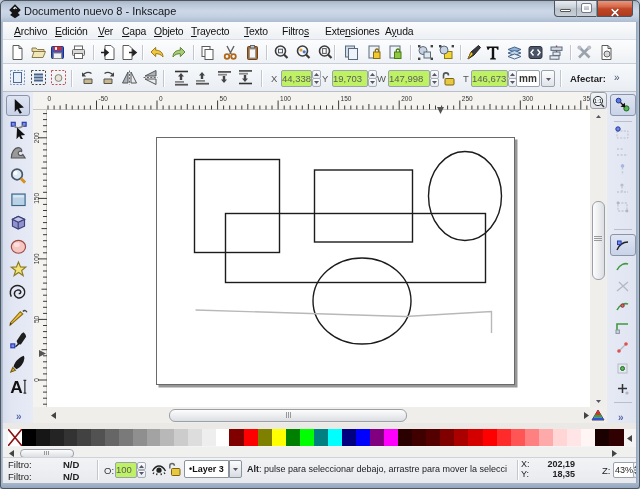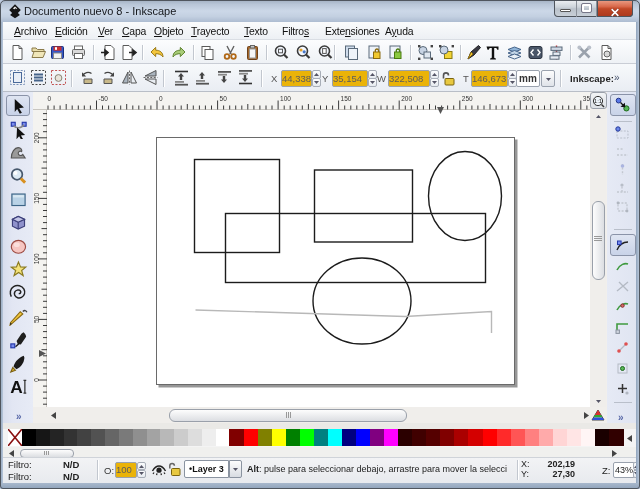--- a/index.html
+++ b/index.html
@@ -1,17 +1,17 @@
 <!DOCTYPE html>
 <html><head><meta charset="utf-8"><style>
 *{margin:0;padding:0;box-sizing:border-box}
 body{width:640px;height:489px;font-family:"Liberation Sans",sans-serif;overflow:hidden;position:relative;background:#bdcade}
 .abs{position:absolute}
 .sep1{position:absolute;width:1px;background:#c2c7cf;box-shadow:1px 0 0 #fff}
-.spin{position:absolute;background:#eab308;border:1px solid #9aa2ae;border-radius:2px;color:#5c5c5c;font-size:9.5px;text-align:right;line-height:15px;padding-right:10px}
+.spin{position:absolute;background:#bef264;border:1px solid #9aa2ae;border-radius:2px;color:#5c5c5c;font-size:9.5px;text-align:right;line-height:15px;padding-right:10px}
 .spinbtn{position:absolute;width:9px;background:linear-gradient(#fcfdfe,#e6eaef);border:1px solid #a8aeb8;border-radius:2px;font-size:4.5px;color:#667;text-align:center;line-height:3.5px}
 .lbl{position:absolute;font-size:9.5px;color:#555}
 </style></head><body>
 <div class="abs" style="left:0;top:0;width:640px;height:489px;border:1px solid #50565e;border-radius:5px 5px 3px 3px;z-index:60;pointer-events:none"></div>
 <div class="abs" style="left:0;top:0;width:640px;height:22px;background:linear-gradient(180deg,#a2b0c2 0%,#b9c6d7 20%,#ccd8e8 50%,#c3d0e1 75%,#adbcd1 100%);border-radius:5px 5px 0 0"></div>
 <div class="abs" style="left:7px;top:3px;width:16px;height:16px"><svg width="16" height="16" viewBox="0 0 16 16" style="">
       <path d="M8 1.2 13.8 7 10.9 9.9 12.9 12 8 15.2 3.1 12l2-2.1L2.2 7z" fill="#161616"></path>
       <path d="M5.8 5.6 8 3.4l2.2 2.2-1 .4-.7-.9-.6 1.2z" fill="#e8e8e8"></path>
     </svg></div>
 <div class="abs" style="left:24px;top:5px;font-size:11px;color:#14161a">Documento nuevo 8 - Inkscape</div>
@@ -228,29 +228,29 @@
 <div class="sep1" style="left:261px;top:70px;height:17px"></div>
 <div class="lbl" style="left:271px;top:73px">X</div>
 <div class="spin" style="left:281px;top:70px;width:31px;height:17px">44,338</div>
 <div class="spinbtn" style="left:312px;top:70px;height:9px;line-height:8px"><svg width="5" height="3" viewBox="0 0 5 3" style="display:inline-block;vertical-align:middle">
       <path d="M0 3 L2.5 0 L5 3 Z" fill="#556"></path>
     </svg></div>
 <div class="spinbtn" style="left:312px;top:78px;height:9px;line-height:7px"><svg width="5" height="3" viewBox="0 0 5 3" style="display:inline-block;vertical-align:middle">
       <path d="M0 0 L5 0 L2.5 3 Z" fill="#556"></path>
     </svg></div>
 <div class="lbl" style="left:322px;top:73px">Y</div>
-<div class="spin" style="left:332px;top:70px;width:36px;height:17px">35,154</div>
+<div class="spin" style="left:332px;top:70px;width:36px;height:17px">19,703</div>
 <div class="spinbtn" style="left:368px;top:70px;height:9px;line-height:8px"><svg width="5" height="3" viewBox="0 0 5 3" style="display:inline-block;vertical-align:middle">
       <path d="M0 3 L2.5 0 L5 3 Z" fill="#556"></path>
     </svg></div>
 <div class="spinbtn" style="left:368px;top:78px;height:9px;line-height:7px"><svg width="5" height="3" viewBox="0 0 5 3" style="display:inline-block;vertical-align:middle">
       <path d="M0 0 L5 0 L2.5 3 Z" fill="#556"></path>
     </svg></div>
 <div class="lbl" style="left:377px;top:73px">W</div>
-<div class="spin" style="left:388px;top:70px;width:42px;height:17px">322,508</div>
+<div class="spin" style="left:388px;top:70px;width:42px;height:17px">147,998</div>
 <div class="spinbtn" style="left:430px;top:70px;height:9px;line-height:8px"><svg width="5" height="3" viewBox="0 0 5 3" style="display:inline-block;vertical-align:middle">
       <path d="M0 3 L2.5 0 L5 3 Z" fill="#556"></path>
     </svg></div>
 <div class="spinbtn" style="left:430px;top:78px;height:9px;line-height:7px"><svg width="5" height="3" viewBox="0 0 5 3" style="display:inline-block;vertical-align:middle">
       <path d="M0 0 L5 0 L2.5 3 Z" fill="#556"></path>
     </svg></div>
 <div class="lbl" style="left:463px;top:73px">T</div>
 <div class="spin" style="left:471px;top:70px;width:37px;height:17px">146,673</div>
 <div class="spinbtn" style="left:508px;top:70px;height:9px;line-height:8px"><svg width="5" height="3" viewBox="0 0 5 3" style="display:inline-block;vertical-align:middle">
       <path d="M0 3 L2.5 0 L5 3 Z" fill="#556"></path>
@@ -260,21 +260,21 @@
     </svg></div>
 <div class="abs" style="left:440px;top:70px;width:16px;height:16px"><svg width="16" height="16" viewBox="0 0 16 16" style="">
       <rect x="5" y="8.5" width="9" height="6.5" rx="1" fill="#e8c840" stroke="#7a6410"></rect>
       <path d="M3.5 8.5V5.4a2.5 2.5 0 0 1 5 0" fill="none" stroke="#555" stroke-width="1.6"></path>
     </svg></div>
 <div class="abs" style="left:516px;top:70px;width:24px;height:17px;background:#fff;border:1px solid #9aa2ae;border-radius:2px;font-size:10px;font-weight:bold;color:#333;text-align:center;line-height:15px">mm</div>
 <div class="abs" style="left:541px;top:70px;width:14px;height:17px;background:linear-gradient(#fdfdfd,#dfe3e9);border:1px solid #9aa2ae;border-radius:2px;font-size:6px;color:#222;text-align:center;line-height:16px"><svg width="5" height="3" viewBox="0 0 5 3" style="display:inline-block;vertical-align:middle">
       <path d="M0 0 L5 0 L2.5 3 Z" fill="#556"></path>
     </svg></div>
 <div class="sep1" style="left:560px;top:70px;height:17px"></div>
-<div class="abs" style="left:570px;top:73px;font-size:9.5px;font-weight:bold;color:#222">Inkscape:</div>
+<div class="abs" style="left:570px;top:73px;font-size:9.5px;font-weight:bold;color:#222">Afectar:</div>
 <div class="abs" style="left:614px;top:72px;font-size:10px;color:#44506a">»</div>
 <div class="abs" style="left:1px;top:92px;width:638px;height:331px;background:#f1efec"></div>
 <div class="abs" style="left:1px;top:92px;width:32px;height:331px;background:linear-gradient(90deg,#d6dcec,#e2e6f3 35%,#e7ebf6)"></div>
 <div class="abs" style="left:33px;top:92px;width:557px;height:18px;background:#f4f3f0;border-bottom:1px solid #c9c6c0"></div>
 <div class="abs" style="left:33px;top:110px;width:14px;height:297px;background:#f4f3f0;border-right:1px solid #c9c6c0"></div>
 <div class="abs" style="left:47px;top:110px;width:543px;height:297px;background:#fff"></div>
 <div class="abs" style="left:33px;top:92px;width:557px;height:18px"><svg width="557" height="18" viewBox="0 0 557 18" style="">
       <path d="M15.0 13.5v4" stroke="#3a3a3a" stroke-width="1"></path>
       <path d="M21.1 13.5v4" stroke="#3a3a3a" stroke-width="1"></path>
       <path d="M27.1 13.5v4" stroke="#3a3a3a" stroke-width="1"></path>
@@ -709,21 +709,21 @@
     </svg></div>
 <div class="abs" style="left:184px;top:460px;width:45px;height:18px;background:#fff;border:1px solid #8a93a0;border-radius:2px 0 0 2px;font-size:9px;font-weight:bold;color:#111;line-height:16px;padding-left:4px">•Layer 3</div>
 <div class="abs" style="left:229px;top:460px;width:13px;height:18px;background:linear-gradient(#fdfdfd,#d8dce2);border:1px solid #8a93a0;border-radius:0 2px 2px 0;font-size:6px;color:#222;text-align:center;line-height:17px"><svg width="5" height="3" viewBox="0 0 5 3" style="display:inline-block;vertical-align:middle">
       <path d="M0 0 L5 0 L2.5 3 Z" fill="#556"></path>
     </svg></div>
 <div class="abs" style="left:247px;top:464px;width:268px;height:12px;overflow:hidden;font-size:9px;color:#222;white-space:nowrap"><b>Alt</b>: pulse para seleccionar debajo, arrastre para mover la selecci</div>
 <div class="sep1" style="left:517px;top:460px;height:20px"></div>
 <div class="abs" style="left:521px;top:459px;font-size:9px;color:#222">X:</div>
 <div class="abs" style="left:521px;top:469px;font-size:9px;color:#222">Y:</div>
 <div class="abs" style="left:535px;top:459px;width:40px;font-size:9px;color:#222;text-align:right;font-weight:bold">202,19</div>
-<div class="abs" style="left:535px;top:469px;width:40px;font-size:9px;color:#222;text-align:right;font-weight:bold">27,30</div>
+<div class="abs" style="left:535px;top:469px;width:40px;font-size:9px;color:#222;text-align:right;font-weight:bold">18,35</div>
 <div class="abs" style="left:602px;top:465px;font-size:9.5px;color:#222">Z:</div>
 <div class="abs" style="left:613px;top:462px;width:22px;height:16px;background:#fff;border:1px solid #9aa2ae;border-radius:2px;font-size:9px;color:#222;text-align:center;line-height:14px">43%</div>
 <div class="spinbtn" style="left:633px;top:462px;height:8px;line-height:7px;width:6px"><svg width="5" height="3" viewBox="0 0 5 3" style="display:inline-block;vertical-align:middle">
       <path d="M0 3 L2.5 0 L5 3 Z" fill="#556"></path>
     </svg></div>
 <div class="spinbtn" style="left:633px;top:470px;height:8px;line-height:6px;width:6px"><svg width="5" height="3" viewBox="0 0 5 3" style="display:inline-block;vertical-align:middle">
       <path d="M0 0 L5 0 L2.5 3 Z" fill="#556"></path>
     </svg></div>
 <div class="abs" style="left:612px;top:450px;font-size:6px;color:#555"><svg width="5" height="7" viewBox="0 0 5 7" style="display:inline-block;vertical-align:middle">
       <path d="M0 0 L0 7 L5 3.5 Z" fill="#444"></path>

